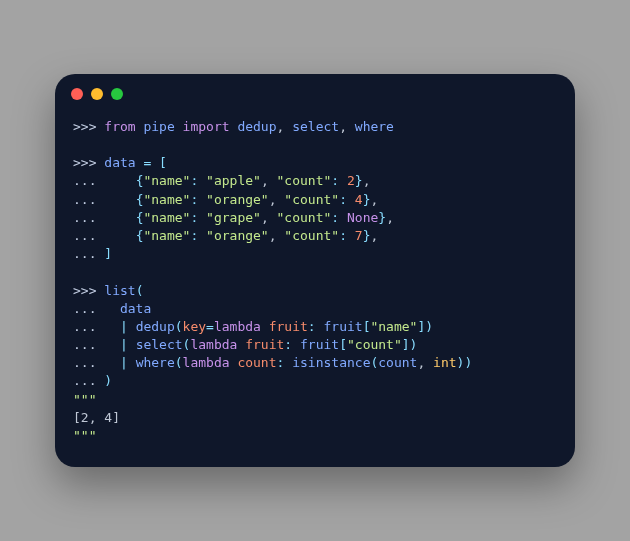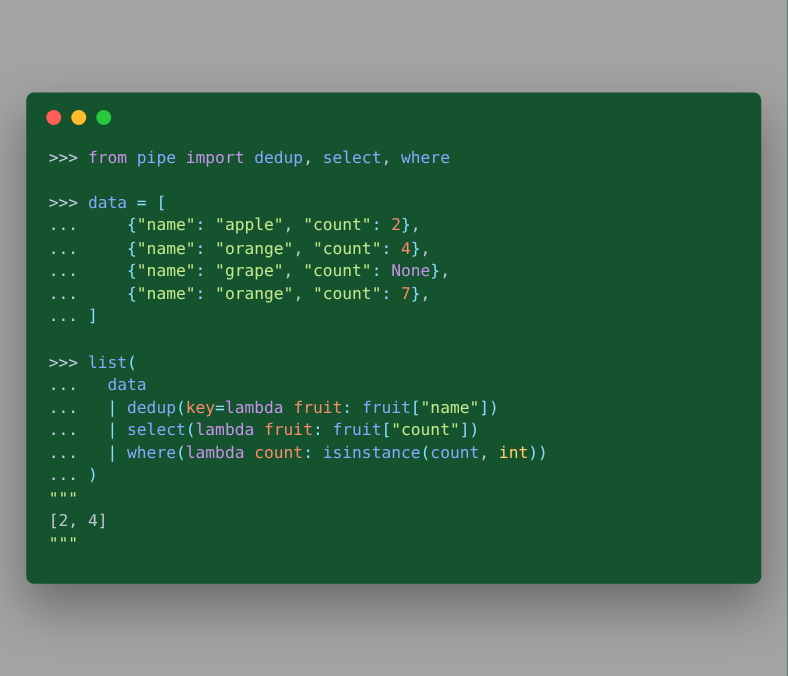--- a/index.html
+++ b/index.html
@@ -6,23 +6,23 @@
     body {
       width: 630px;
       height: 541px;
       background: #a3a3a3;
       display: flex;
       align-items: center;
       justify-content: center;
       font-family: "SF Mono", "Menlo", "Monaco", "Consolas", monospace;
     }
     .window {
-      width: 588px;
-      background: #14532d;
-      border-radius: 6px;
+      width: 520px;
+      background: #0f172a;
+      border-radius: 20px;
       box-shadow: 0 18px 40px rgba(0,0,0,0.35);
       overflow: hidden;
     }
     .titlebar {
       display: flex;
       align-items: center;
       gap: 8px;
       padding: 14px 16px 8px 16px;
     }
     .traffic-light {

